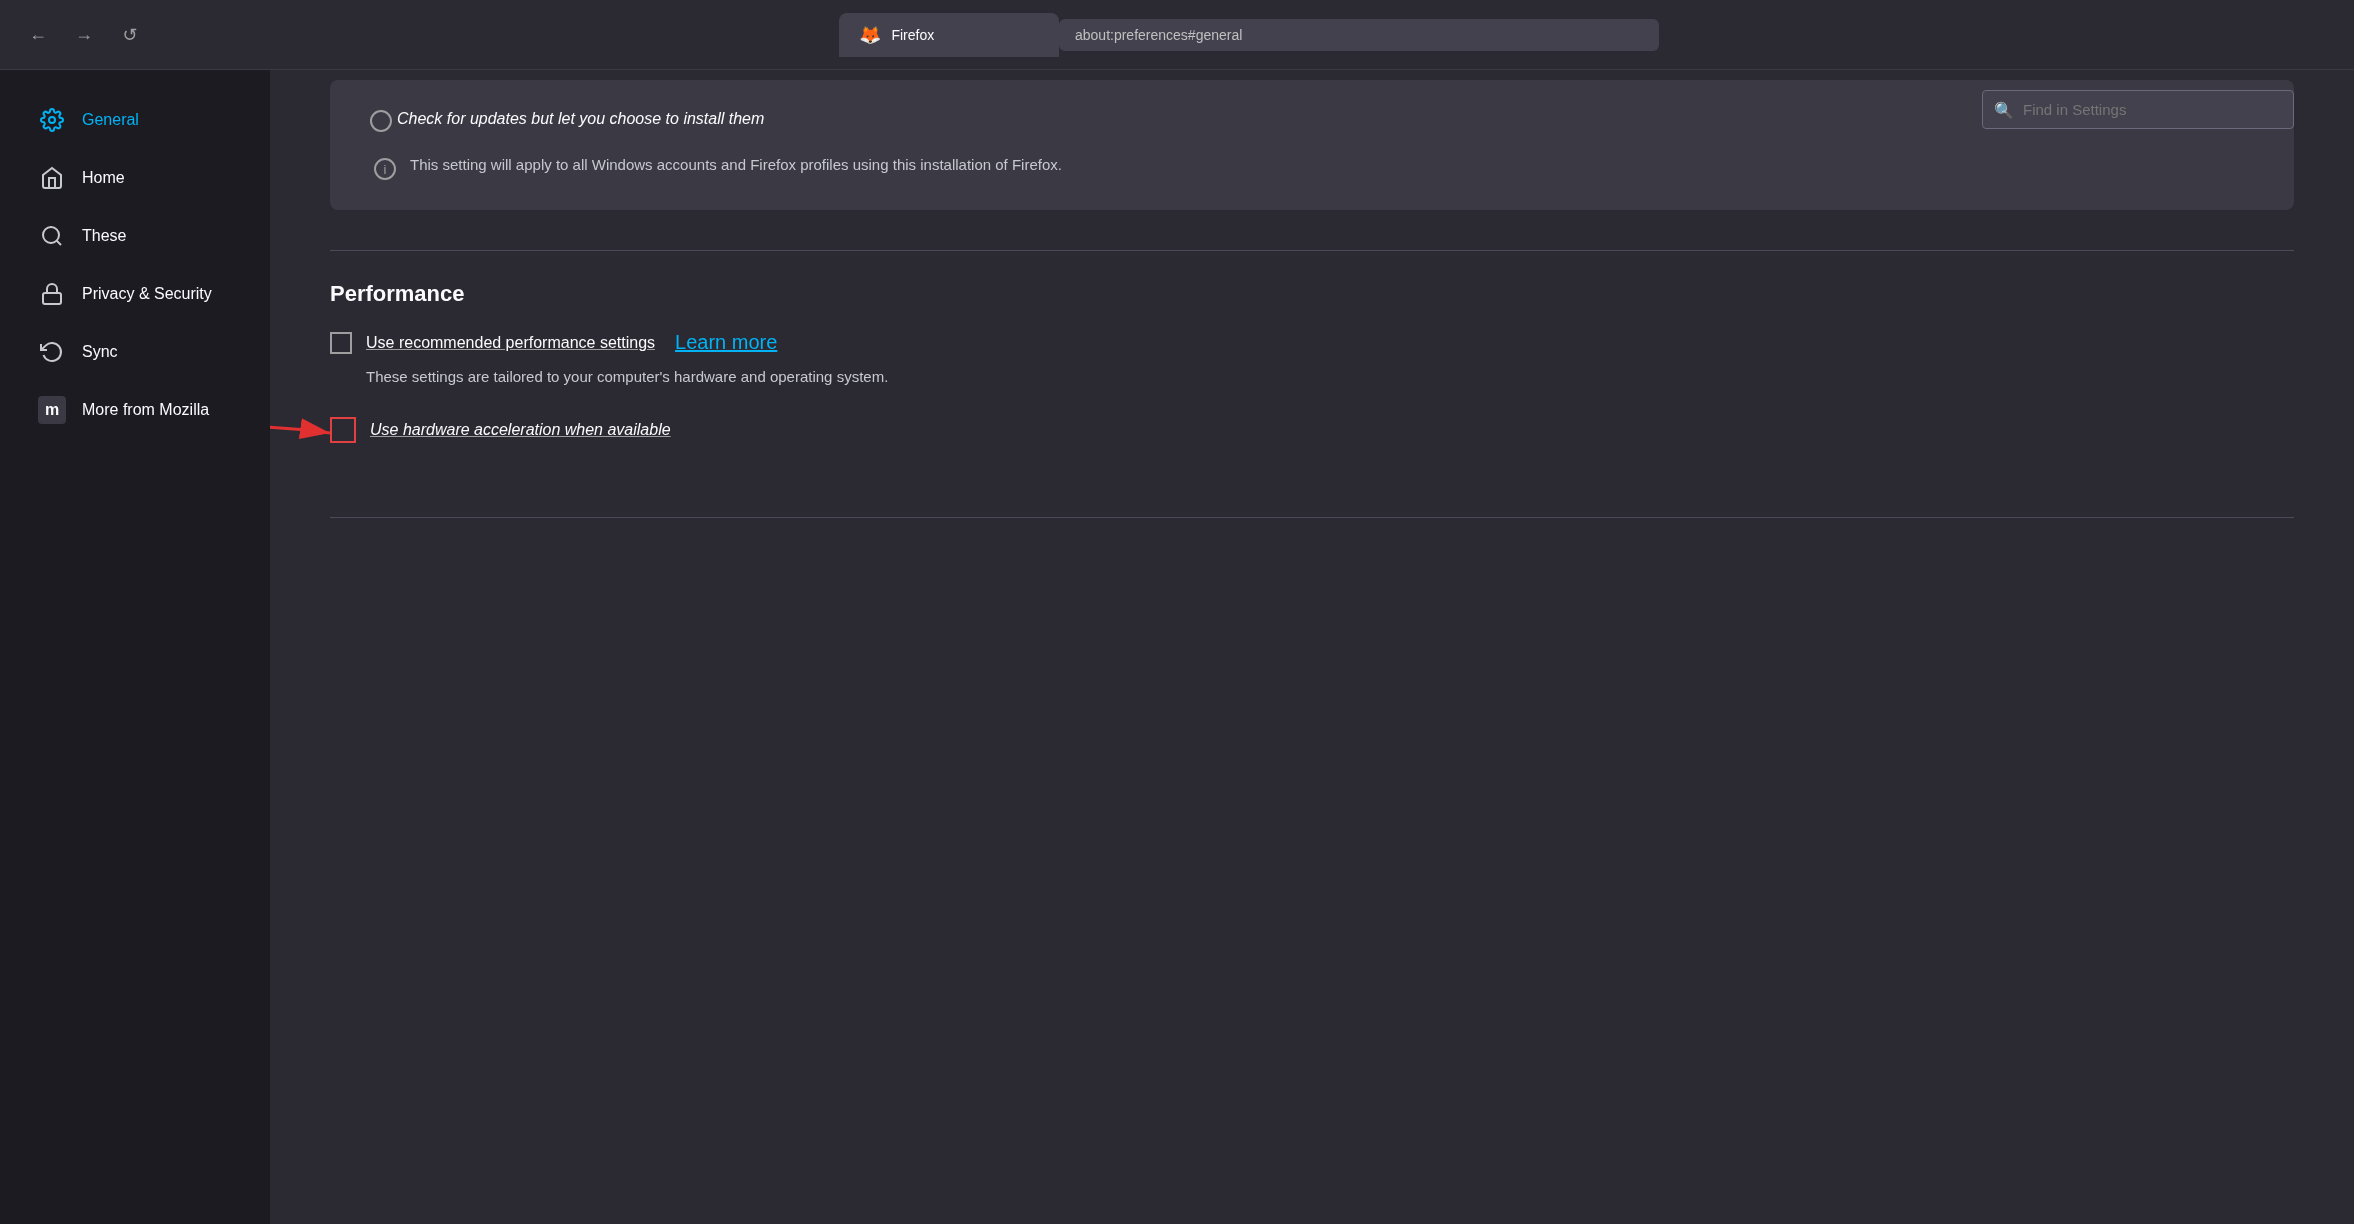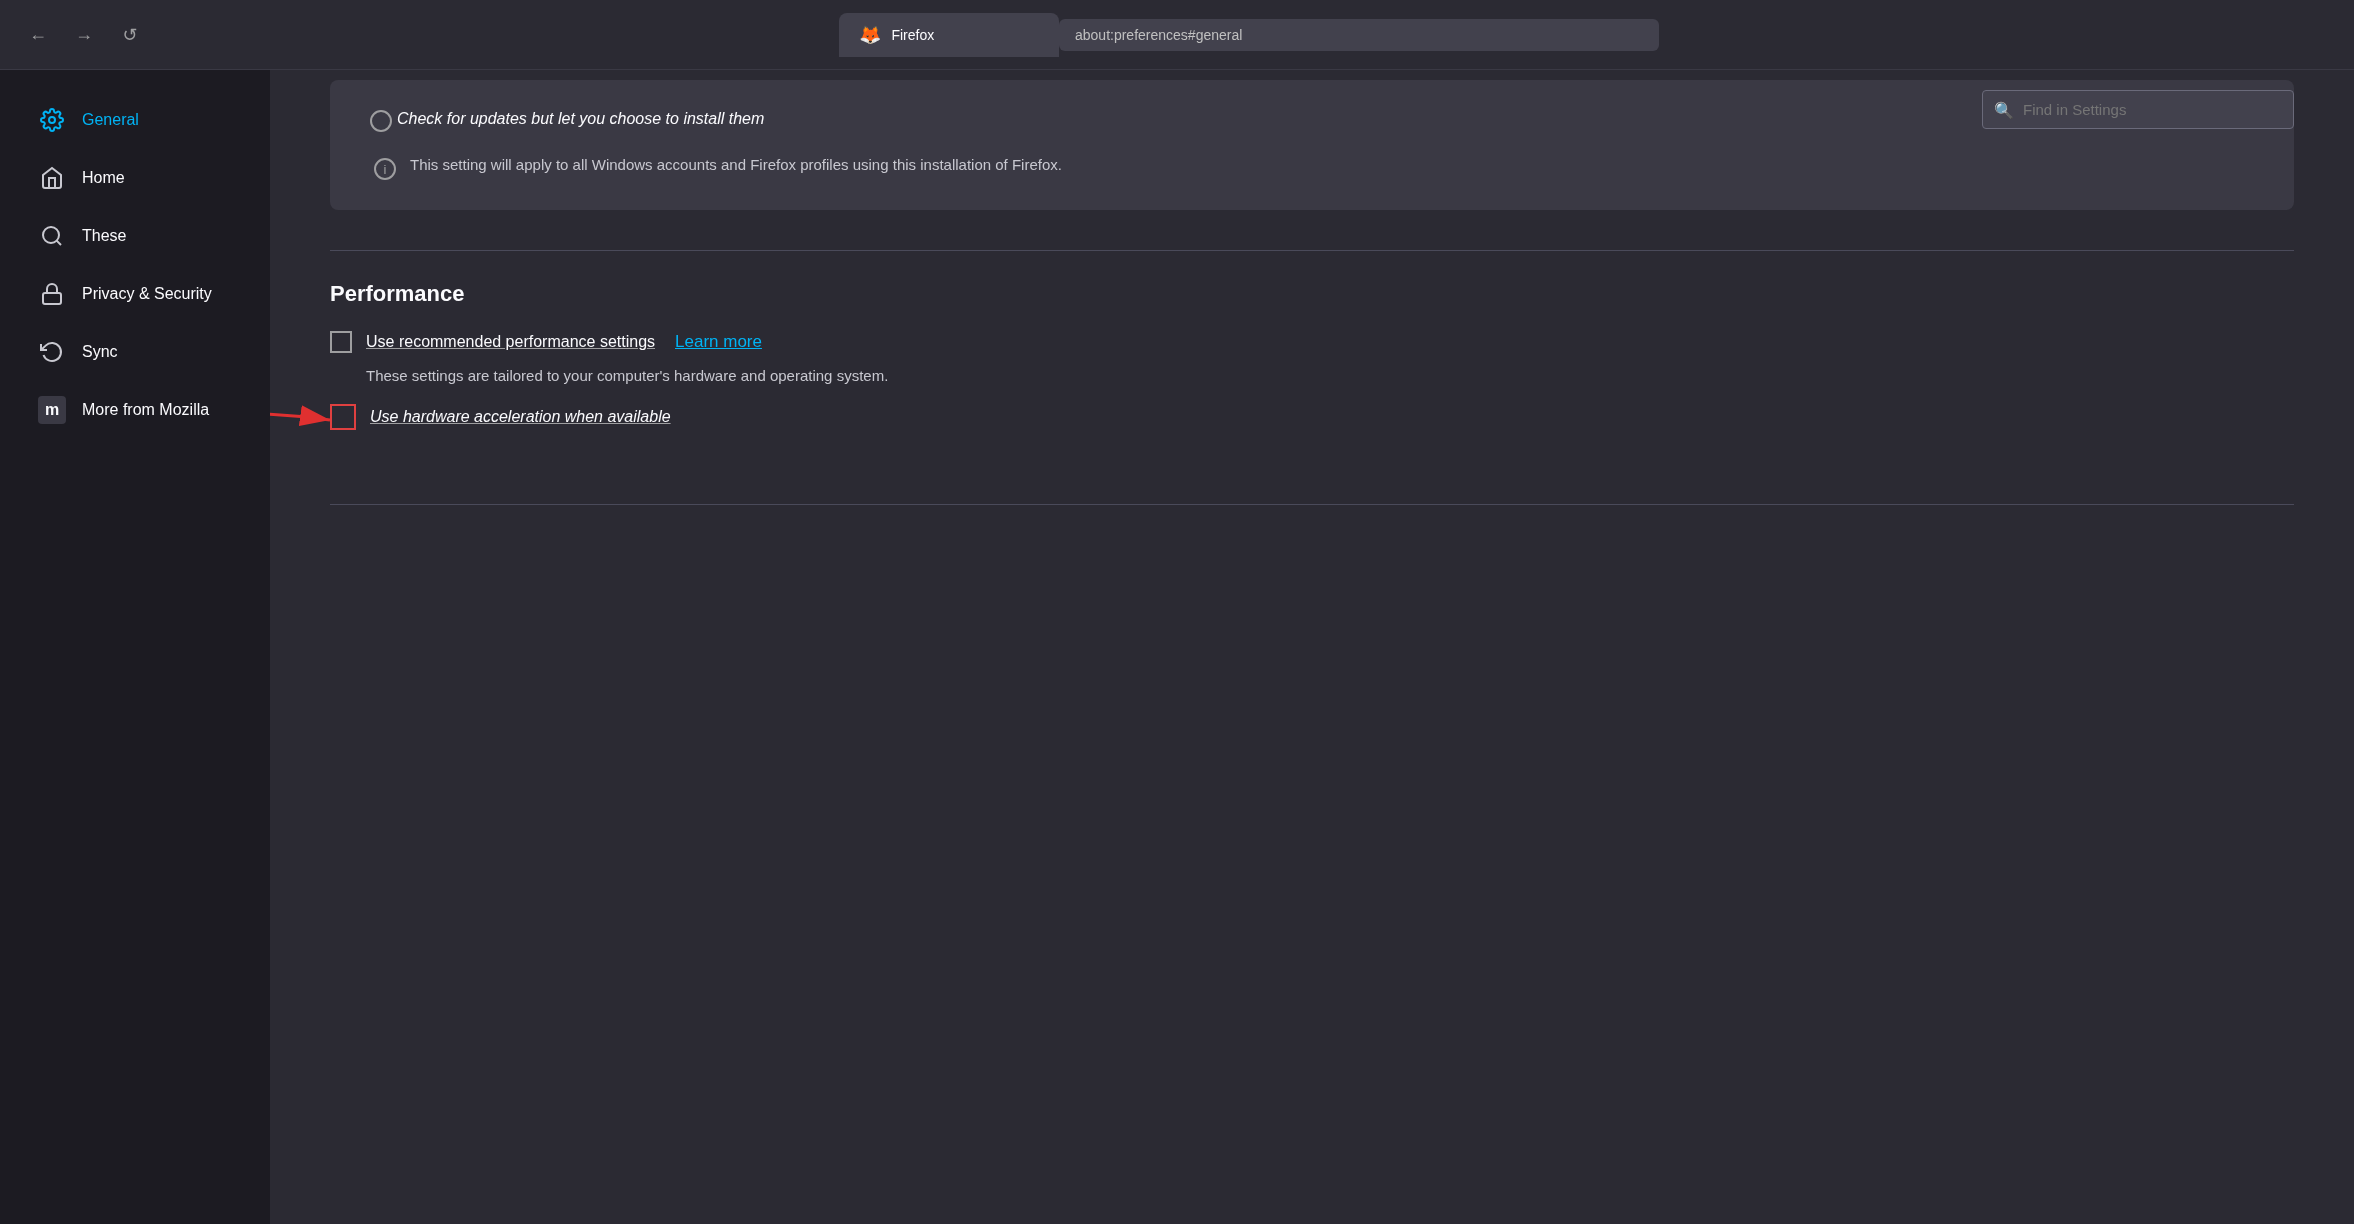--- a/index.html
+++ b/index.html
@@ -221,29 +221,29 @@
       background: transparent;
       flex-shrink: 0;
       display: flex;
       align-items: center;
       justify-content: center;
     }
     .checkbox-label { font-size: 16px; text-decoration: underline; text-decoration-color: #9e9ea0; }
     .learn-more-link {
       color: #00b3f4;
       text-decoration: underline;
-      font-size: 17px;
+      font-size: 20px;
       margin-left: 6px;
       cursor: pointer;
     }
     .sub-description {
       font-size: 15px;
       color: #c8c8d0;
       margin-left: 36px;
-      margin-bottom: 20px;
+      margin-bottom: 32px;
     }
 
     
     .hw-accel-row {
       display: flex;
       align-items: center;
       gap: 14px;
       font-size: 16px;
       margin-bottom: 14px;
       position: relative;

